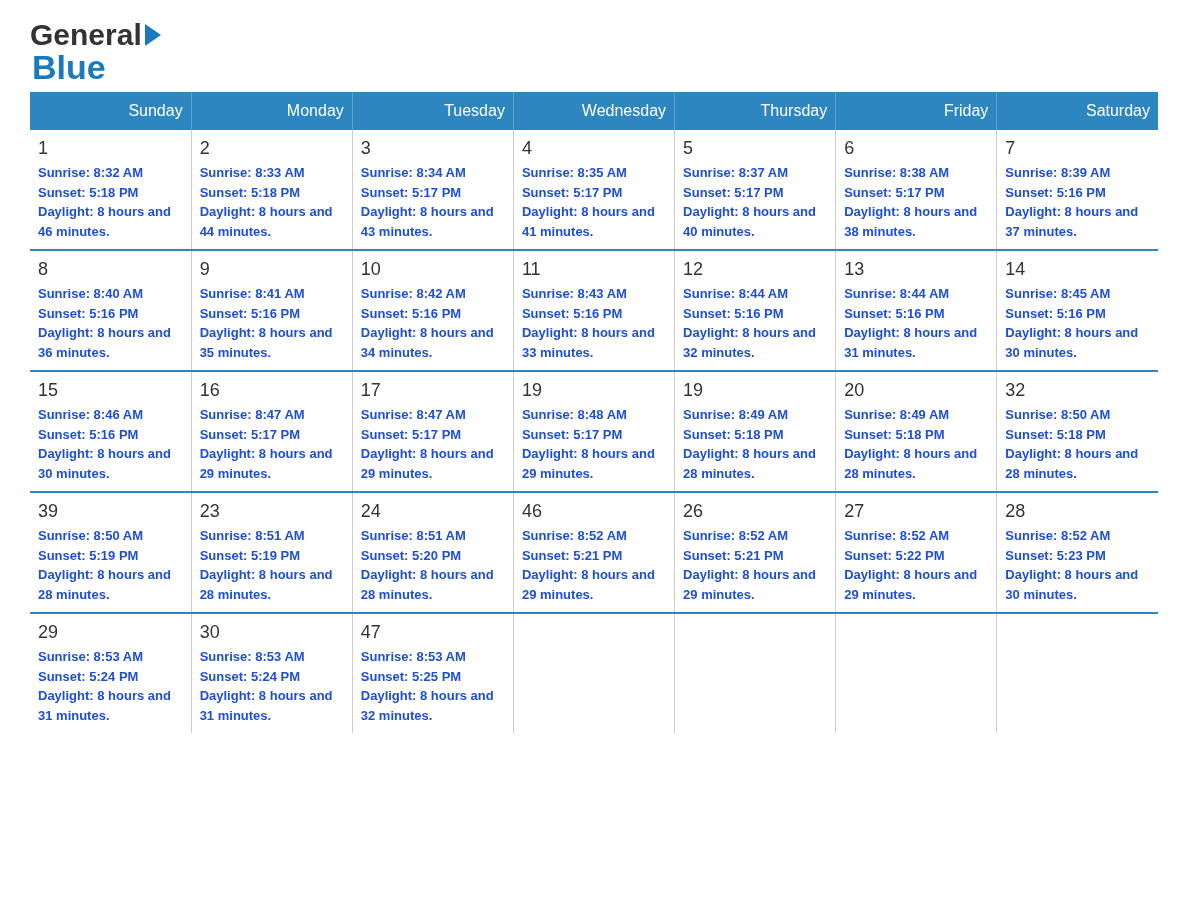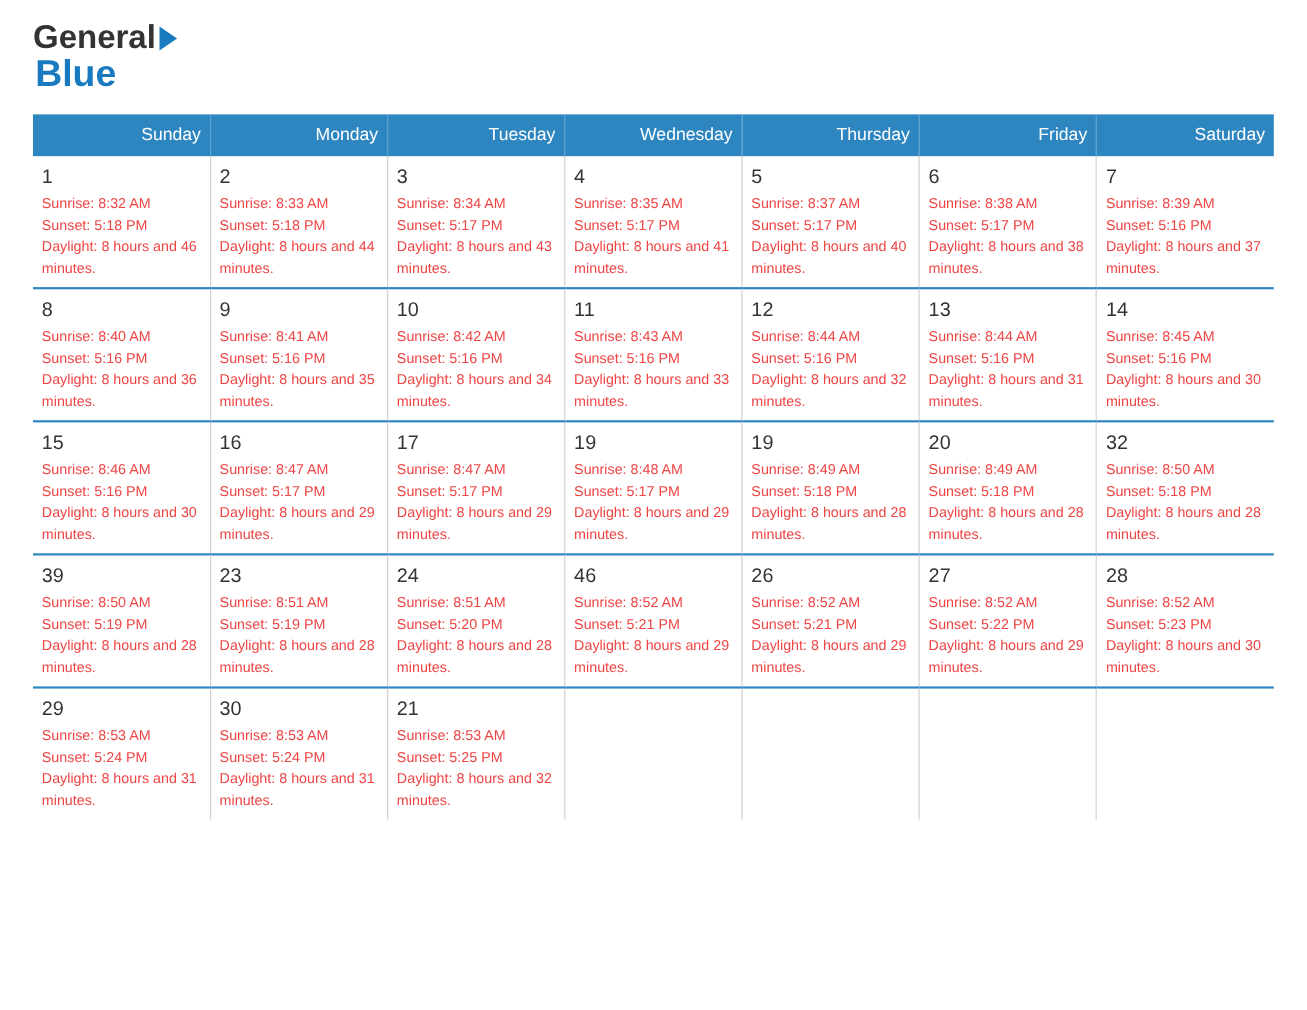--- a/index.html
+++ b/index.html
@@ -7,21 +7,21 @@
       font-family: Arial, sans-serif;
       background: #fff;
       width: 1188px;
       min-height: 918px;
       padding: 20px 30px;
     }
     .header {
       display: flex;
       justify-content: space-between;
       align-items: flex-start;
-      margin-bottom: 20px;
+      margin-bottom: 8px;
     }
     .title-section {
       text-align: right;
     }
     .month-title {
       font-size: 52px;
       font-weight: 300;
       color: #222;
       line-height: 1.1;
     }
@@ -66,21 +66,22 @@
     .day-number {
       font-size: 18px;
       font-weight: normal;
       color: #333;
       display: block;
       margin-bottom: 4px;
     }
     .day-info {
       font-size: 13px;
       line-height: 1.5;
-      color: #ef4444;
+      color: #1d4ed8;
+      font-weight: bold;
     }
     .empty-cell {
       background: #fff;
     }
     
     .logo-container {
       display: flex;
       flex-direction: column;
       line-height: 1;
     }
@@ -259,21 +260,21 @@
       <tr>
         <td>
           <span class="day-number">29</span>
           <div class="day-info">Sunrise: 8:53 AM<br>Sunset: 5:24 PM<br>Daylight: 8 hours and 31 minutes.</div>
         </td>
         <td>
           <span class="day-number">30</span>
           <div class="day-info">Sunrise: 8:53 AM<br>Sunset: 5:24 PM<br>Daylight: 8 hours and 31 minutes.</div>
         </td>
         <td>
-          <span class="day-number">21</span>
+          <span class="day-number">47</span>
           <div class="day-info">Sunrise: 8:53 AM<br>Sunset: 5:25 PM<br>Daylight: 8 hours and 32 minutes.</div>
         </td>
         <td class="empty-cell"></td>
         <td class="empty-cell"></td>
         <td class="empty-cell"></td>
         <td class="empty-cell"></td>
       </tr>
     </tbody>
 </table>
 

